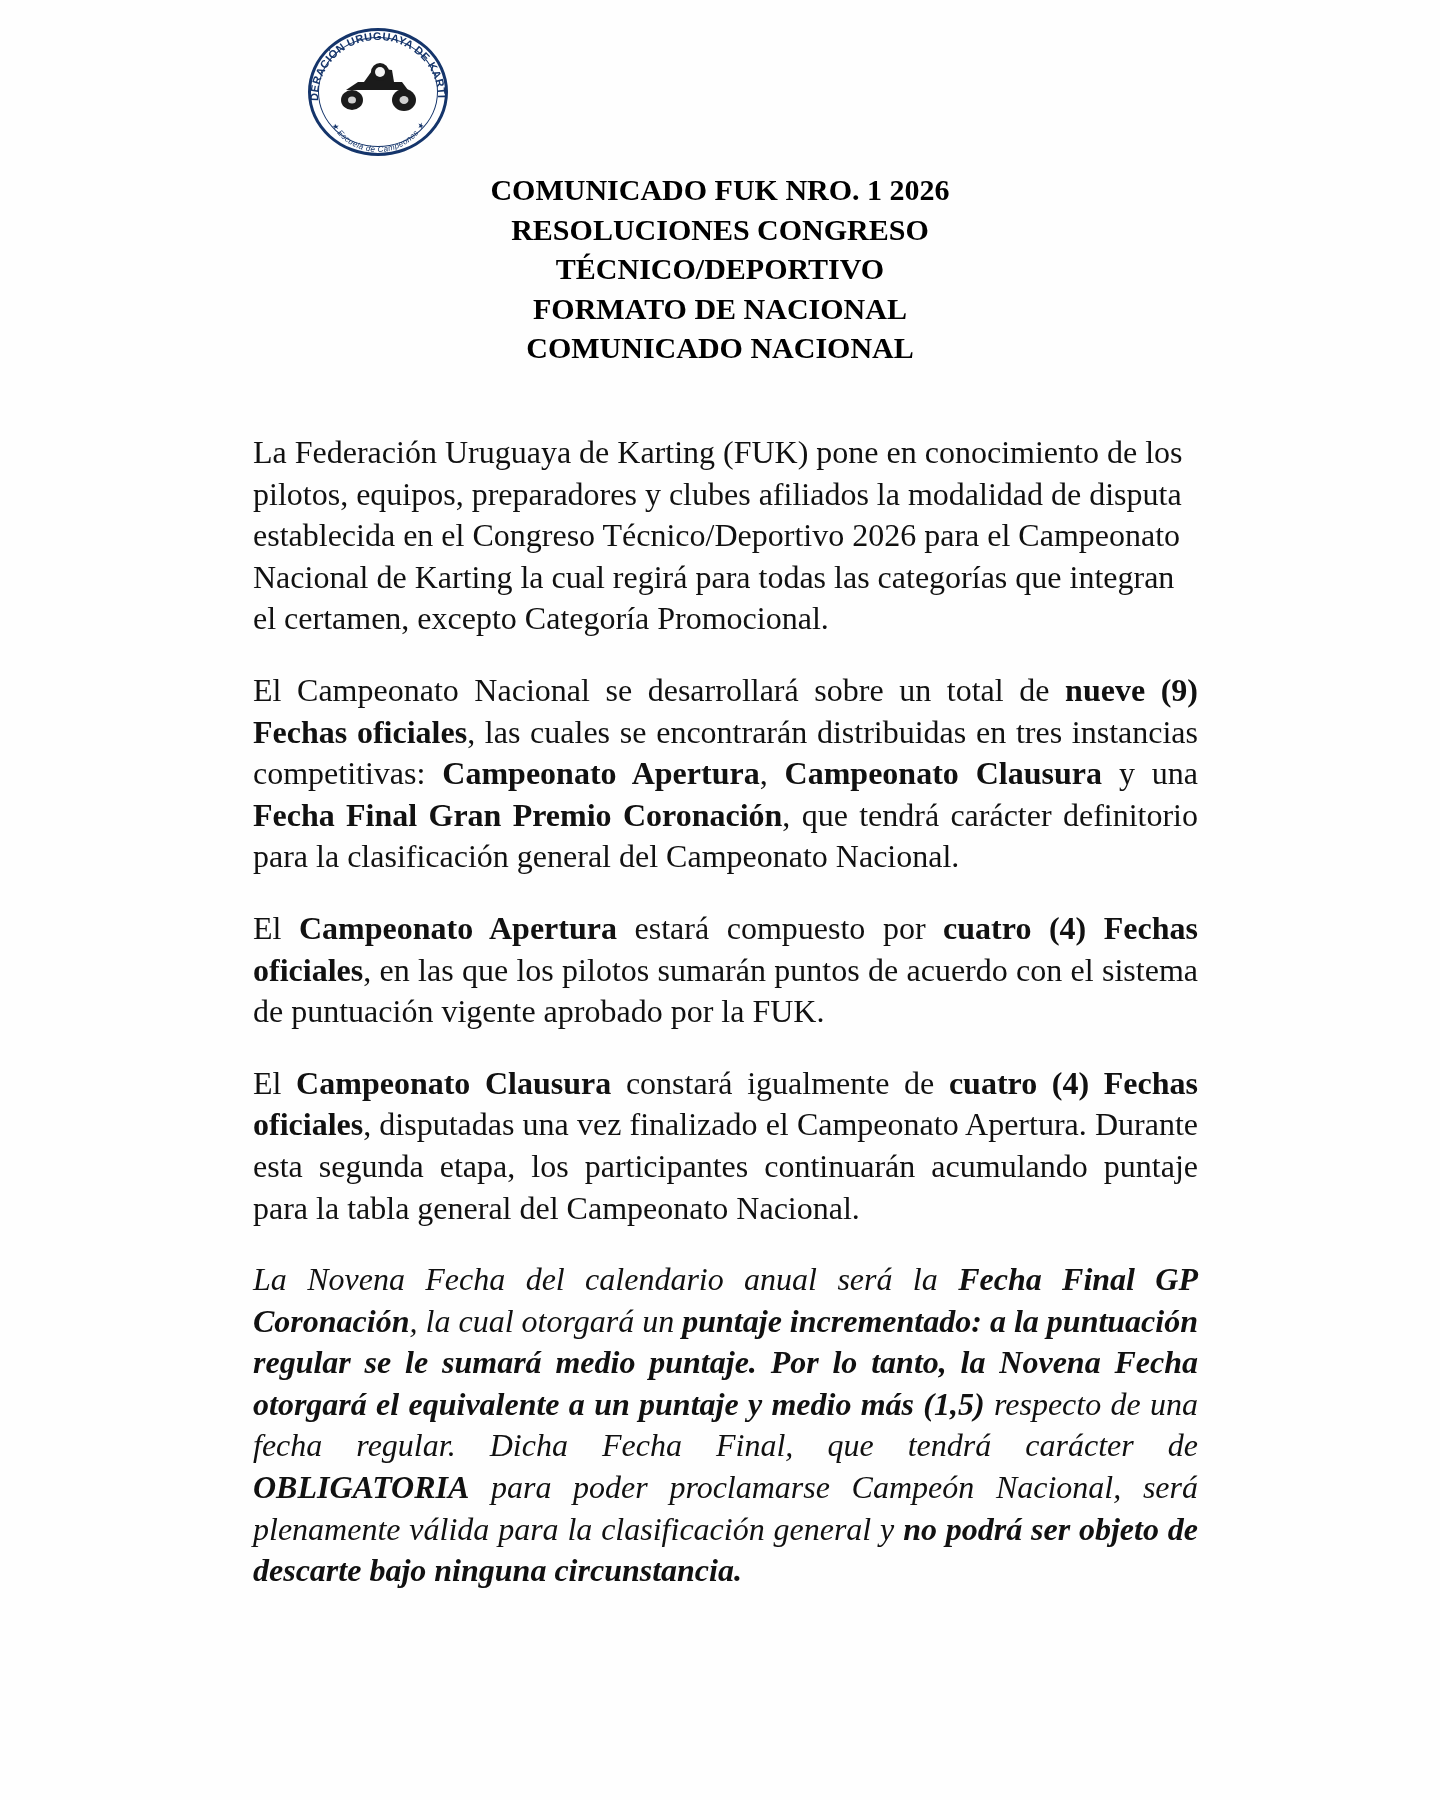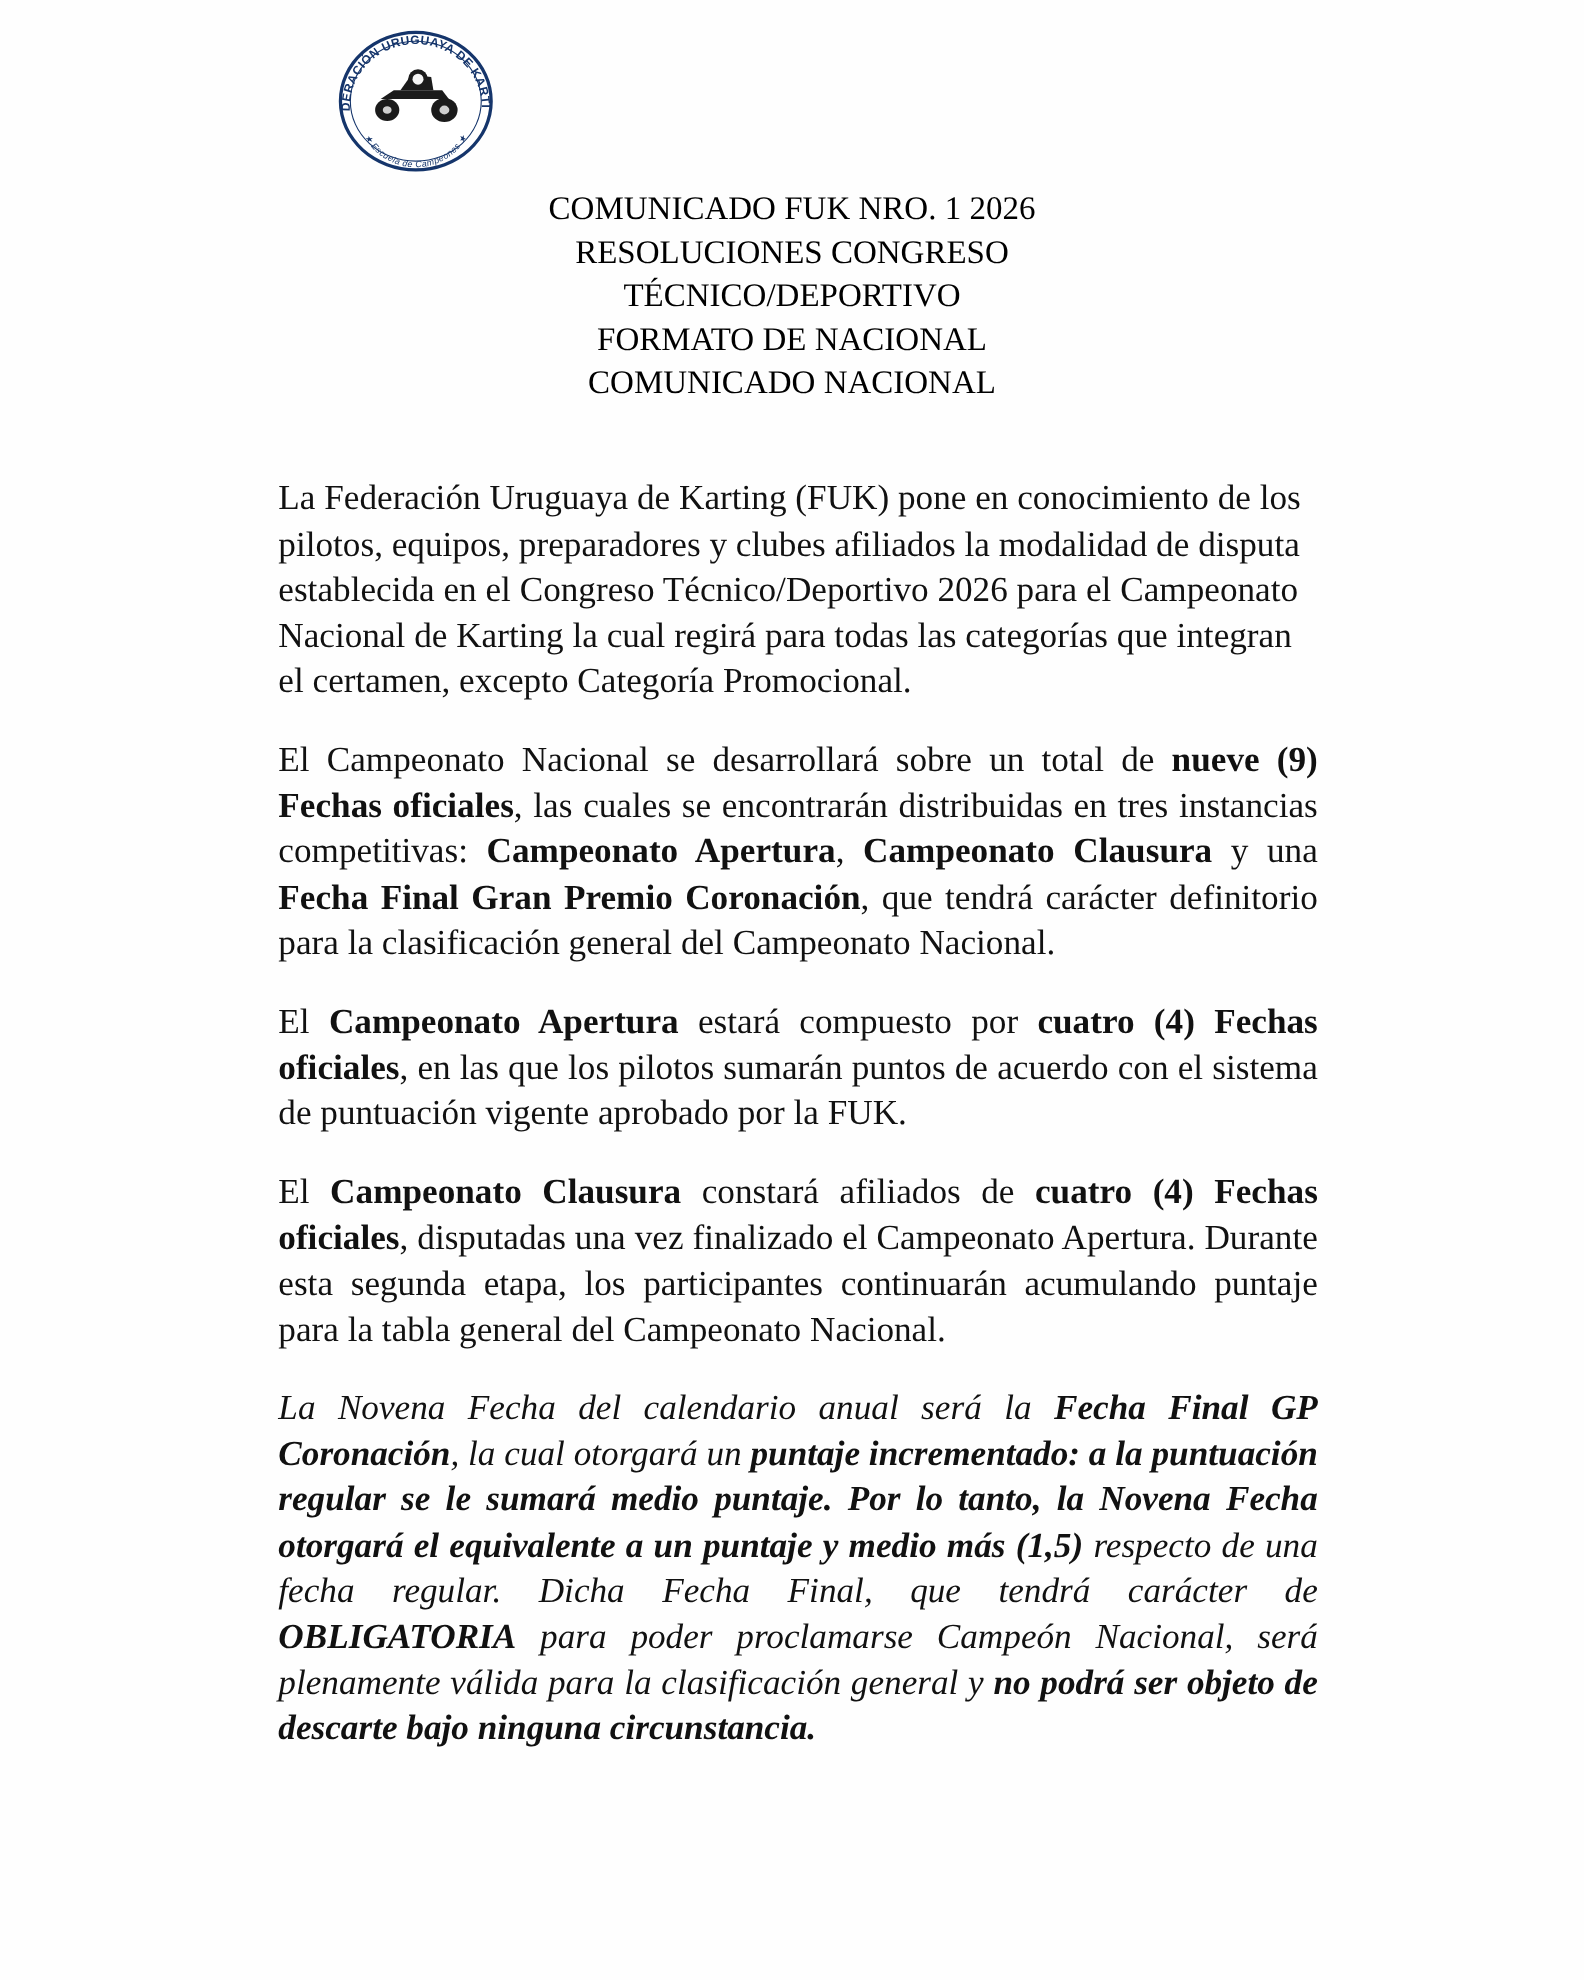--- a/index.html
+++ b/index.html
@@ -74,21 +74,21 @@
     height: 52px;
   }
 
   
   .title-block {
     position: absolute;
     left: 255px;
     top: 170px;
     width: 930px;
     font-family: "Liberation Serif", serif;
-    font-weight: normal;
+    font-weight: bold;
     font-size: 30px;
     line-height: 1.32;
     color: #000;
   }
   .title-line { display: block; }
   .t-center { text-align: center; }
   .t-left { text-align: center; }
 
   
   .body-block {
@@ -149,17 +149,17 @@
     <span class="title-line t-center">RESOLUCIONES CONGRESO</span>
     <span class="title-line t-left">TÉCNICO/DEPORTIVO</span>
     <span class="title-line t-center">FORMATO DE NACIONAL</span>
     <span class="title-line t-left">COMUNICADO NACIONAL</span>
   </div>
 
   <div class="body-block">
     <p class="para first"><span>La Federación Uruguaya de Karting (FUK) pone en conocimiento de los pilotos, equipos, preparadores y clubes afiliados la modalidad de disputa establecida en el Congreso Técnico/Deportivo 2026 para el Campeonato Nacional de Karting la cual regirá para todas las categorías que integran el certamen, excepto Categoría Promocional.</span></p>
     <p class="para"><span>El Campeonato Nacional se desarrollará sobre un total de </span><b>nueve (9) Fechas oficiales</b><span>, las cuales se encontrarán distribuidas en tres instancias competitivas: </span><b>Campeonato Apertura</b><span>, </span><b>Campeonato Clausura</b><span> y una </span><b>Fecha Final Gran Premio Coronación</b><span>, que tendrá carácter definitorio para la clasificación general del Campeonato Nacional.</span></p>
     <p class="para"><span>El </span><b>Campeonato Apertura</b><span> estará compuesto por </span><b>cuatro (4) Fechas oficiales</b><span>, en las que los pilotos sumarán puntos de acuerdo con el sistema de puntuación vigente aprobado por la FUK.</span></p>
-    <p class="para"><span>El </span><b>Campeonato Clausura</b><span> constará afiliados de </span><b>cuatro (4) Fechas oficiales</b><span>, disputadas una vez finalizado el Campeonato Apertura. Durante esta segunda etapa, los participantes continuarán acumulando puntaje para la tabla general del Campeonato Nacional.</span></p>
+    <p class="para"><span>El </span><b>Campeonato Clausura</b><span> constará igualmente de </span><b>cuatro (4) Fechas oficiales</b><span>, disputadas una vez finalizado el Campeonato Apertura. Durante esta segunda etapa, los participantes continuarán acumulando puntaje para la tabla general del Campeonato Nacional.</span></p>
     <p class="para"><span>La Novena Fecha del calendario anual será la </span><b>Fecha Final GP Coronación</b><span>, la cual otorgará un </span><b>puntaje incrementado: a la puntuación regular se le sumará medio puntaje. Por lo tanto, la Novena Fecha otorgará el equivalente a un puntaje y medio más (1,5)</b><span> respecto de una fecha regular. Dicha Fecha Final, que tendrá carácter de </span><b>OBLIGATORIA</b><span> para poder proclamarse Campeón Nacional, será plenamente válida para la clasificación general y </span><b>no podrá ser objeto de descarte bajo ninguna circunstancia.</b></p>
   </div>
 
 </div>
 
 </body></html>

